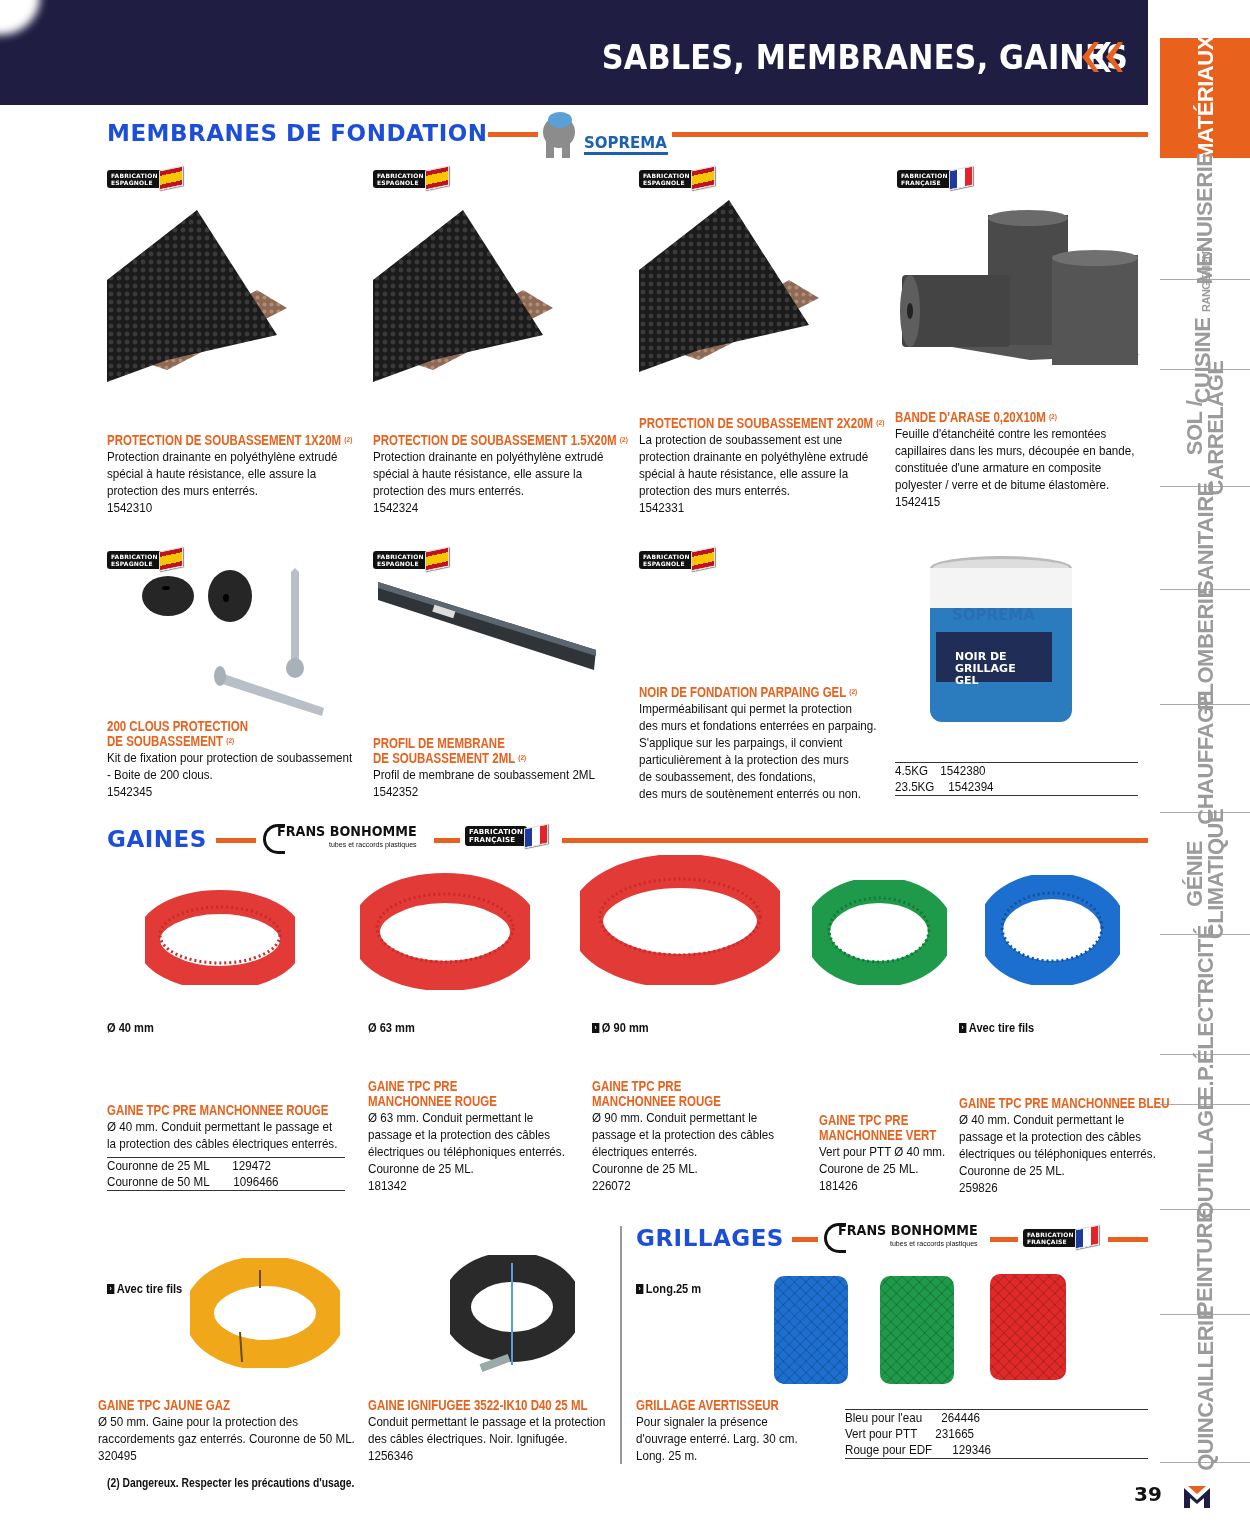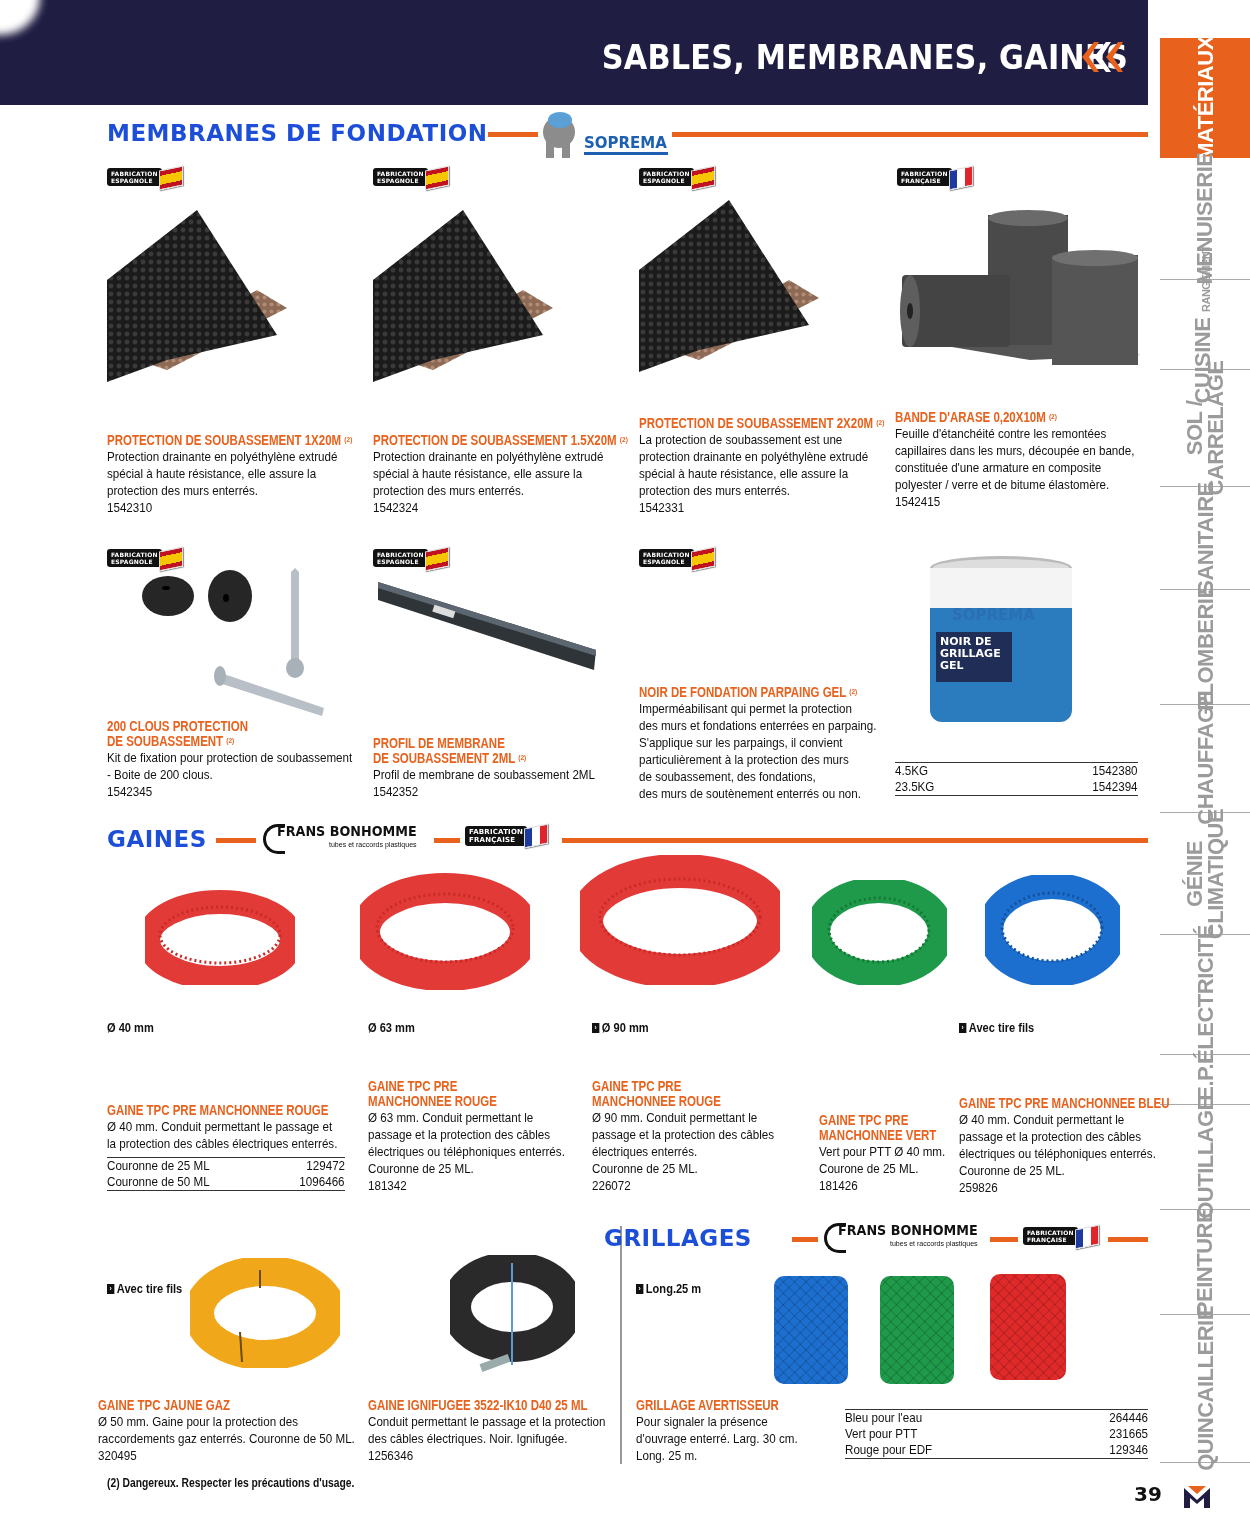--- a/index.html
+++ b/index.html
@@ -4,30 +4,30 @@
 <style>
 *{box-sizing:border-box;margin:0;padding:0}
 body{width:1250px;height:1522px;position:relative;background:#fff;font-family:"Liberation Sans",sans-serif;overflow:hidden;color:#111}
 .abs{position:absolute}
 .header{left:0;top:0;width:1148px;height:105px;background:#1f1d42}
 .header-blob{left:-40px;top:-40px;width:80px;height:75px;border-radius:50%;background:#fff;filter:blur(4px)}
 .header-title{right:122px;top:38px;color:#fff;font-weight:900;font-size:33px;letter-spacing:0.2px;font-family:"DejaVu Sans",sans-serif;transform:scaleX(0.92);transform-origin:right center}
 .header-chevrons{left:1080px;top:40px;width:48px;height:34px}
 .section-title{color:#1d4ed8;font-weight:900;font-family:"DejaVu Sans",sans-serif;font-size:23px;letter-spacing:0.5px}
 .orange-bar{background:#e8621e;height:5px}
-.badge{display:flex;align-items:flex-start}
+.badge{display:flex;align-items:flex-end}
 .badge-box{background:#111;color:#fff;font-family:"DejaVu Sans",sans-serif;font-weight:900;font-size:6px;line-height:7px;padding:2px 4px;border-radius:3px;letter-spacing:0.2px}
 .flag{width:24px;height:20px;margin-left:-3px;transform:skewY(-12deg);border:1px solid #ddd;box-shadow:1px 1px 1px #888}
 .flag-es{background:linear-gradient(#c1121f 0 25%,#f7c600 25% 75%,#c1121f 75%)}
 .flag-fr{background:linear-gradient(90deg,#1e3a9e 0 33%,#fff 33% 66%,#e0242b 66%)}
 .p-title{color:#e8621e;font-weight:700;font-size:14px;line-height:15px;font-family:"Liberation Sans",sans-serif;transform:scaleX(0.82);transform-origin:left top;white-space:nowrap}
 .p-title sup{font-size:8px;vertical-align:top;position:relative;top:-1px}
 .p-desc{font-size:13.5px;line-height:17px;color:#111;transform:scaleX(0.86);transform-origin:left top;white-space:nowrap}
 .ref-table{border-top:1.5px solid #333;border-bottom:1.5px solid #333;font-size:13.5px;line-height:16px}
-.ref-row{display:flex;justify-content:space-between}
+.ref-row{display:flex;}
 .ref-row span{transform:scaleX(0.86);transform-origin:left center;white-space:nowrap}
 .ref-row span.r{transform-origin:right center}
 .opt-label{font-weight:700;font-size:13.5px;transform:scaleX(0.82);transform-origin:left top;white-space:nowrap}
 .arrow-box{display:inline-block;width:9px;height:10px;background:#111;color:#fff;font-size:8px;line-height:10px;text-align:center;margin-right:3px;vertical-align:middle}
 .sidebar{left:1160px;top:0;width:90px;height:1522px}
 .side-tab{position:absolute;left:0;width:90px;display:flex;align-items:center;justify-content:center;border-bottom:1.5px solid #aaa}
 .side-tab .lbl{transform:rotate(-90deg);white-space:nowrap;color:#9b9b9b;font-weight:700;font-size:22px;font-family:"Liberation Sans",sans-serif;text-align:center;line-height:21px;letter-spacing:-0.5px}
 .side-tab.active{background:#e8621e;border-bottom:none}
 .side-tab.active .lbl{color:#fff}
 .brand-fb{display:flex;align-items:flex-start}
@@ -214,21 +214,21 @@
 <svg class="abs" style="left:378px;top:578px" width="220" height="100">
   <polygon points="0,4 218,72 216,92 0,22" fill="#2f3438"></polygon>
   <polygon points="0,4 218,72 218,78 0,10" fill="#5c6670"></polygon>
   <rect x="55" y="30" width="22" height="7" fill="#ddd" transform="rotate(18 66 33)"></rect>
 </svg>
 <div class="abs" style="left:930px;top:556px;width:142px;height:176px">
   <div class="abs" style="left:0;top:0;width:142px;height:24px;border-radius:50%;background:#ddd;border:3px solid #bbb"></div>
   <div class="abs" style="left:0;top:12px;width:142px;height:40px;background:#f4f4f4"></div>
   <div class="abs" style="left:0;top:52px;width:142px;height:114px;background:#2b7bbf;border-radius:0 0 12px 12px"></div>
   <div class="abs" style="left:22px;top:50px;color:#2b6fb3;font-weight:900;font-size:15px;font-family:'DejaVu Sans',sans-serif">SOPREMA</div>
-  <div class="abs" style="left:6px;top:76px;width:76px;height:50px;background:#1f2d57;color:#fff;font-weight:900;font-size:11px;line-height:12px;padding:4px;font-family:'DejaVu Sans',sans-serif"><span>NOIR DE</span><br><span>GRILLAGE</span><br><span>GEL</span></div>
+  <div class="abs" style="left:6px;top:76px;width:116px;height:50px;background:#1f2d57;color:#fff;font-weight:900;font-size:11px;line-height:12px;padding:19px;font-family:'DejaVu Sans',sans-serif"><span>NOIR DE</span><br><span>GRILLAGE</span><br><span>GEL</span></div>
 </div>
 
 <div class="abs" style="left:107px;top:719px">
   <div class="p-title">200 CLOUS PROTECTION</div>
   <div class="p-title"><span>DE SOUBASSEMENT</span> <sup>(2)</sup></div>
   <div class="p-desc">Kit de fixation pour protection de soubassement</div>
   <div class="p-desc">- Boite de 200 clous.</div>
   <div class="p-desc">1542345</div>
 </div>
 <div class="abs" style="left:373px;top:736px">
@@ -363,21 +363,21 @@
   <div class="p-desc">320495</div>
 </div>
 <div class="abs" style="left:368px;top:1398px">
   <div class="p-title">GAINE IGNIFUGEE 3522-IK10 D40 25 ML</div>
   <div class="p-desc">Conduit permettant le passage et la protection</div>
   <div class="p-desc">des câbles électriques. Noir. Ignifugée.</div>
   <div class="p-desc">1256346</div>
 </div>
 
 <div class="abs divider-v" style="left:620px;top:1226px;height:238px"></div>
-<div class="abs section-title" style="left:604px;top:1225px">GRILLAGES</div>
+<div class="abs section-title" style="left:636px;top:1225px">GRILLAGES</div>
 <div class="abs orange-bar" style="left:792px;top:1237px;width:26px"></div>
 <div class="abs brand-fb" style="left:824px;top:1223px">
   <div class="fb-arc"></div>
   <div class="fb-text"><span>FRANS BONHOMME</span><span class="fb-sub">tubes et raccords plastiques</span></div>
 </div>
 <div class="abs orange-bar" style="left:990px;top:1237px;width:28px"></div>
 <div class="abs badge" style="left:1023px;top:1227px">
     <div class="badge-box"><span>FABRICATION</span><br><span>FRANÇAISE</span></div>
     <div class="flag flag-fr"></div>
   </div>

